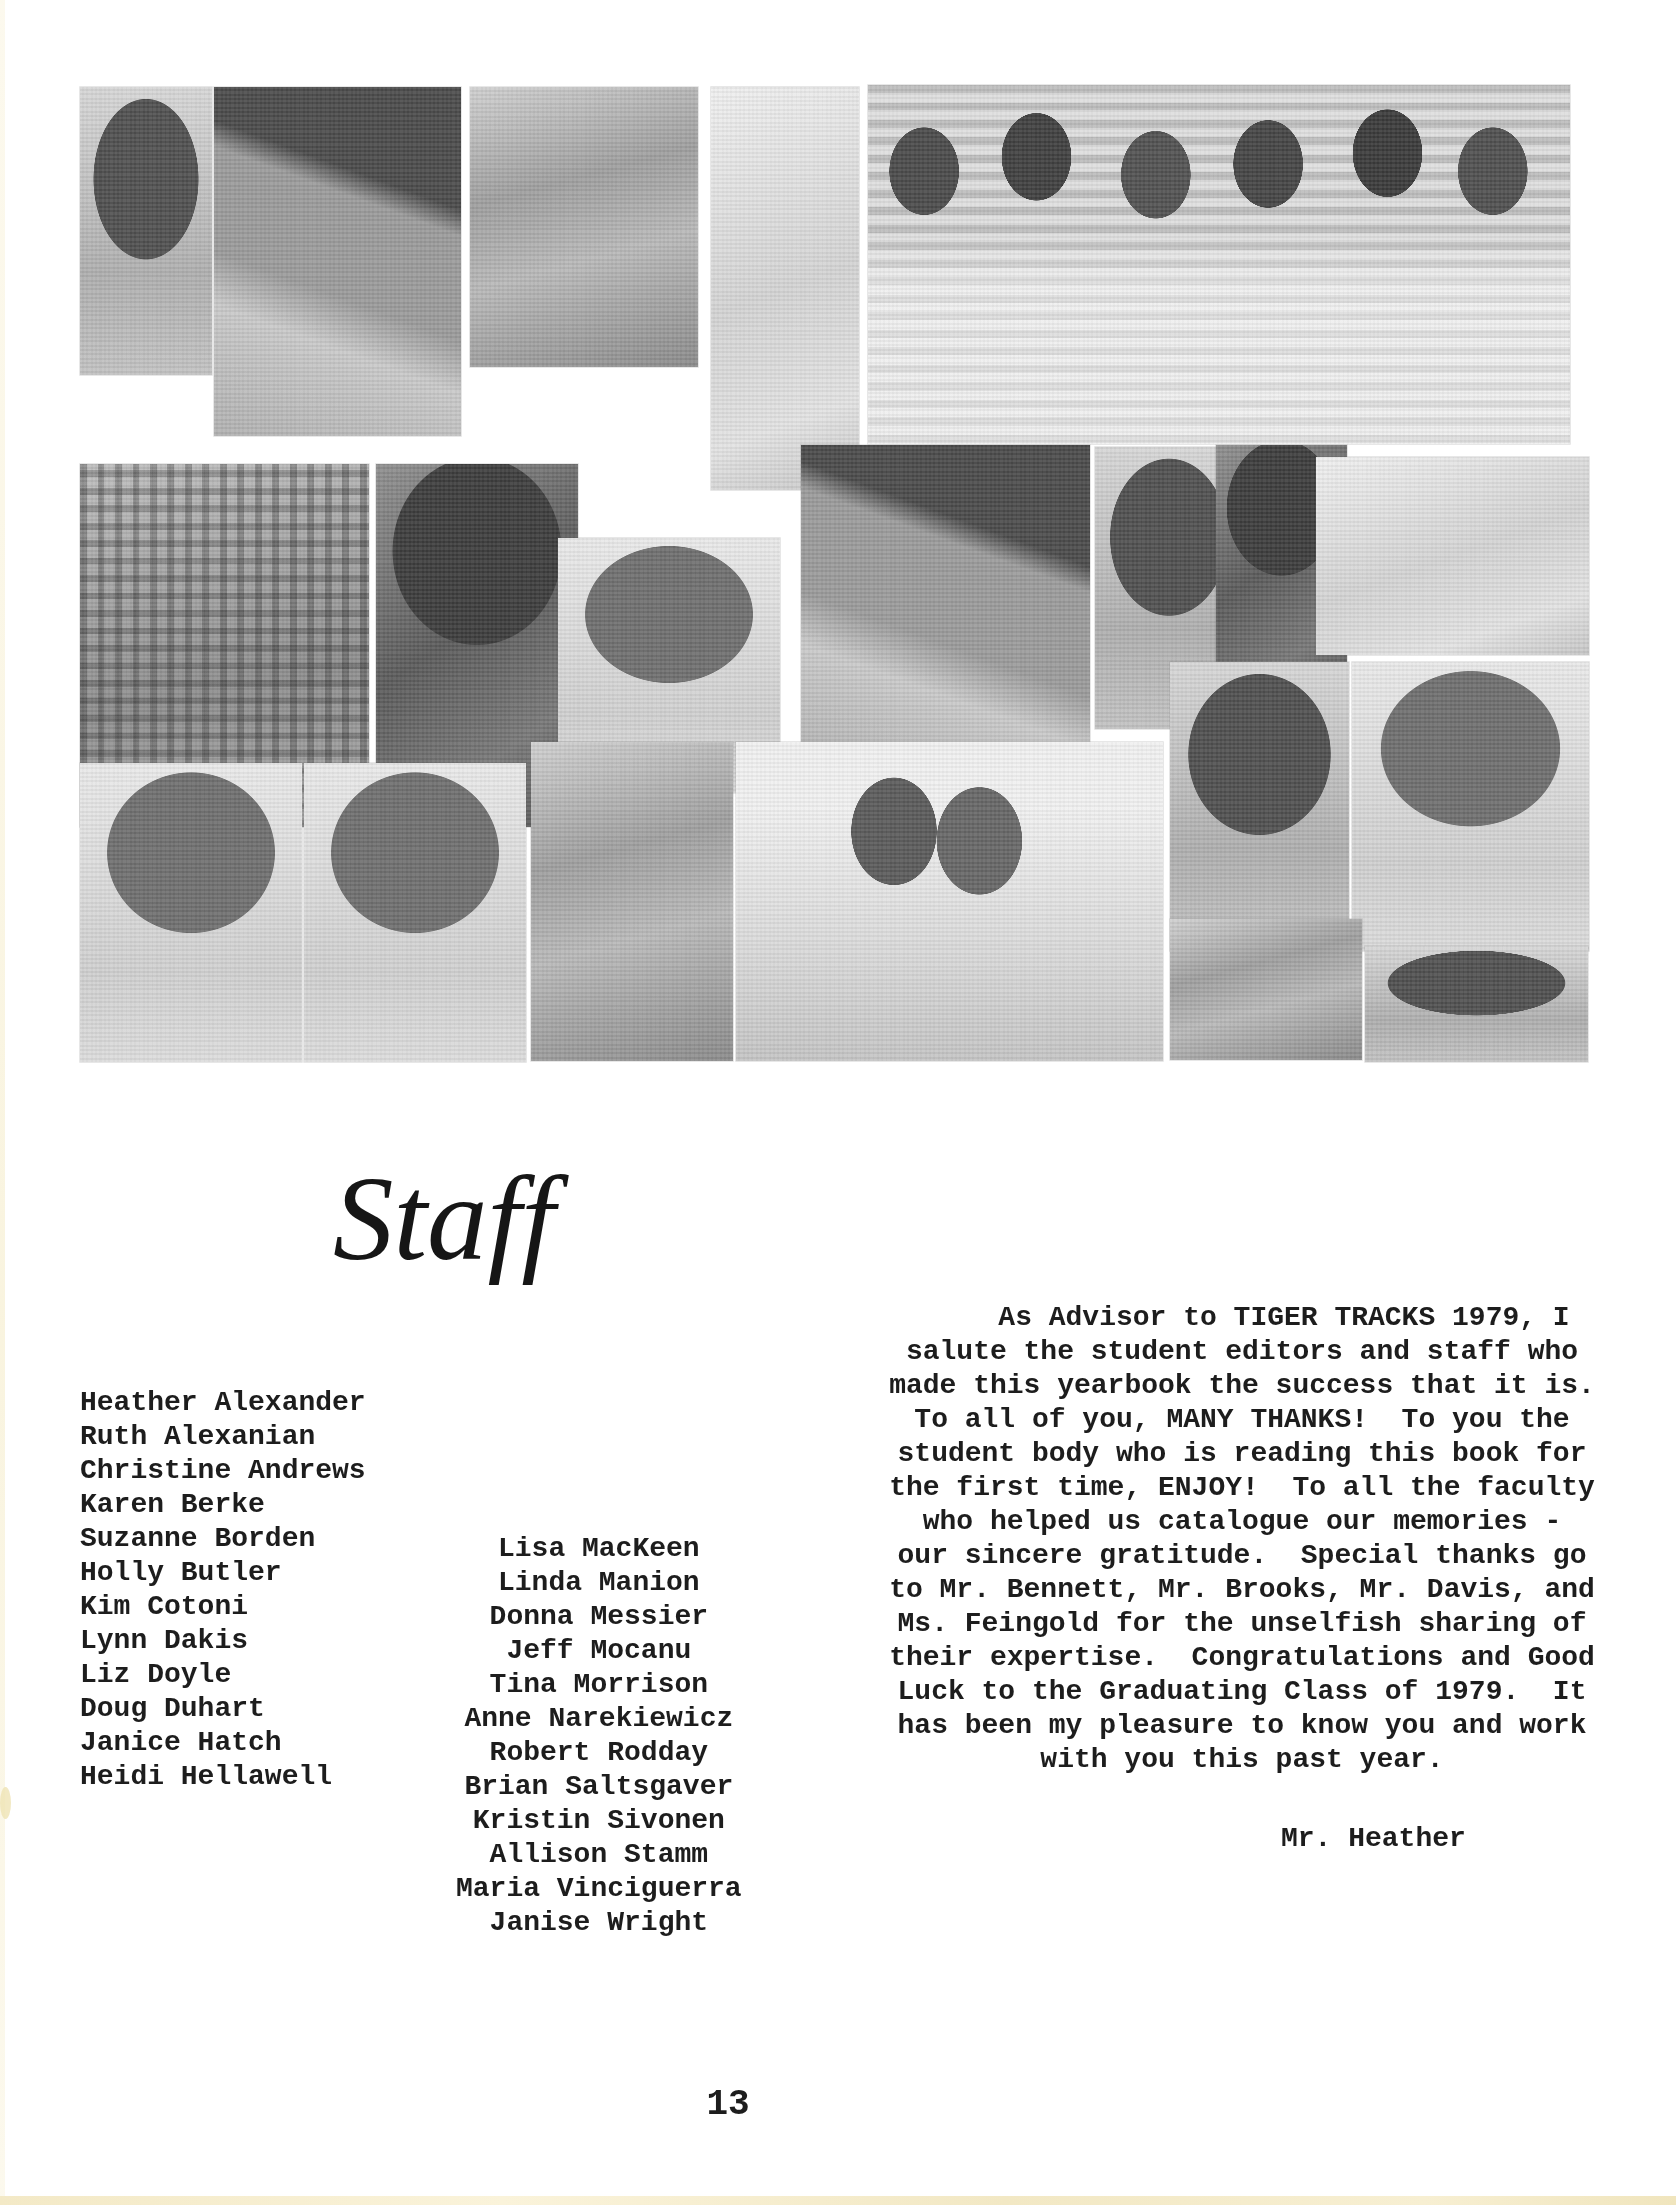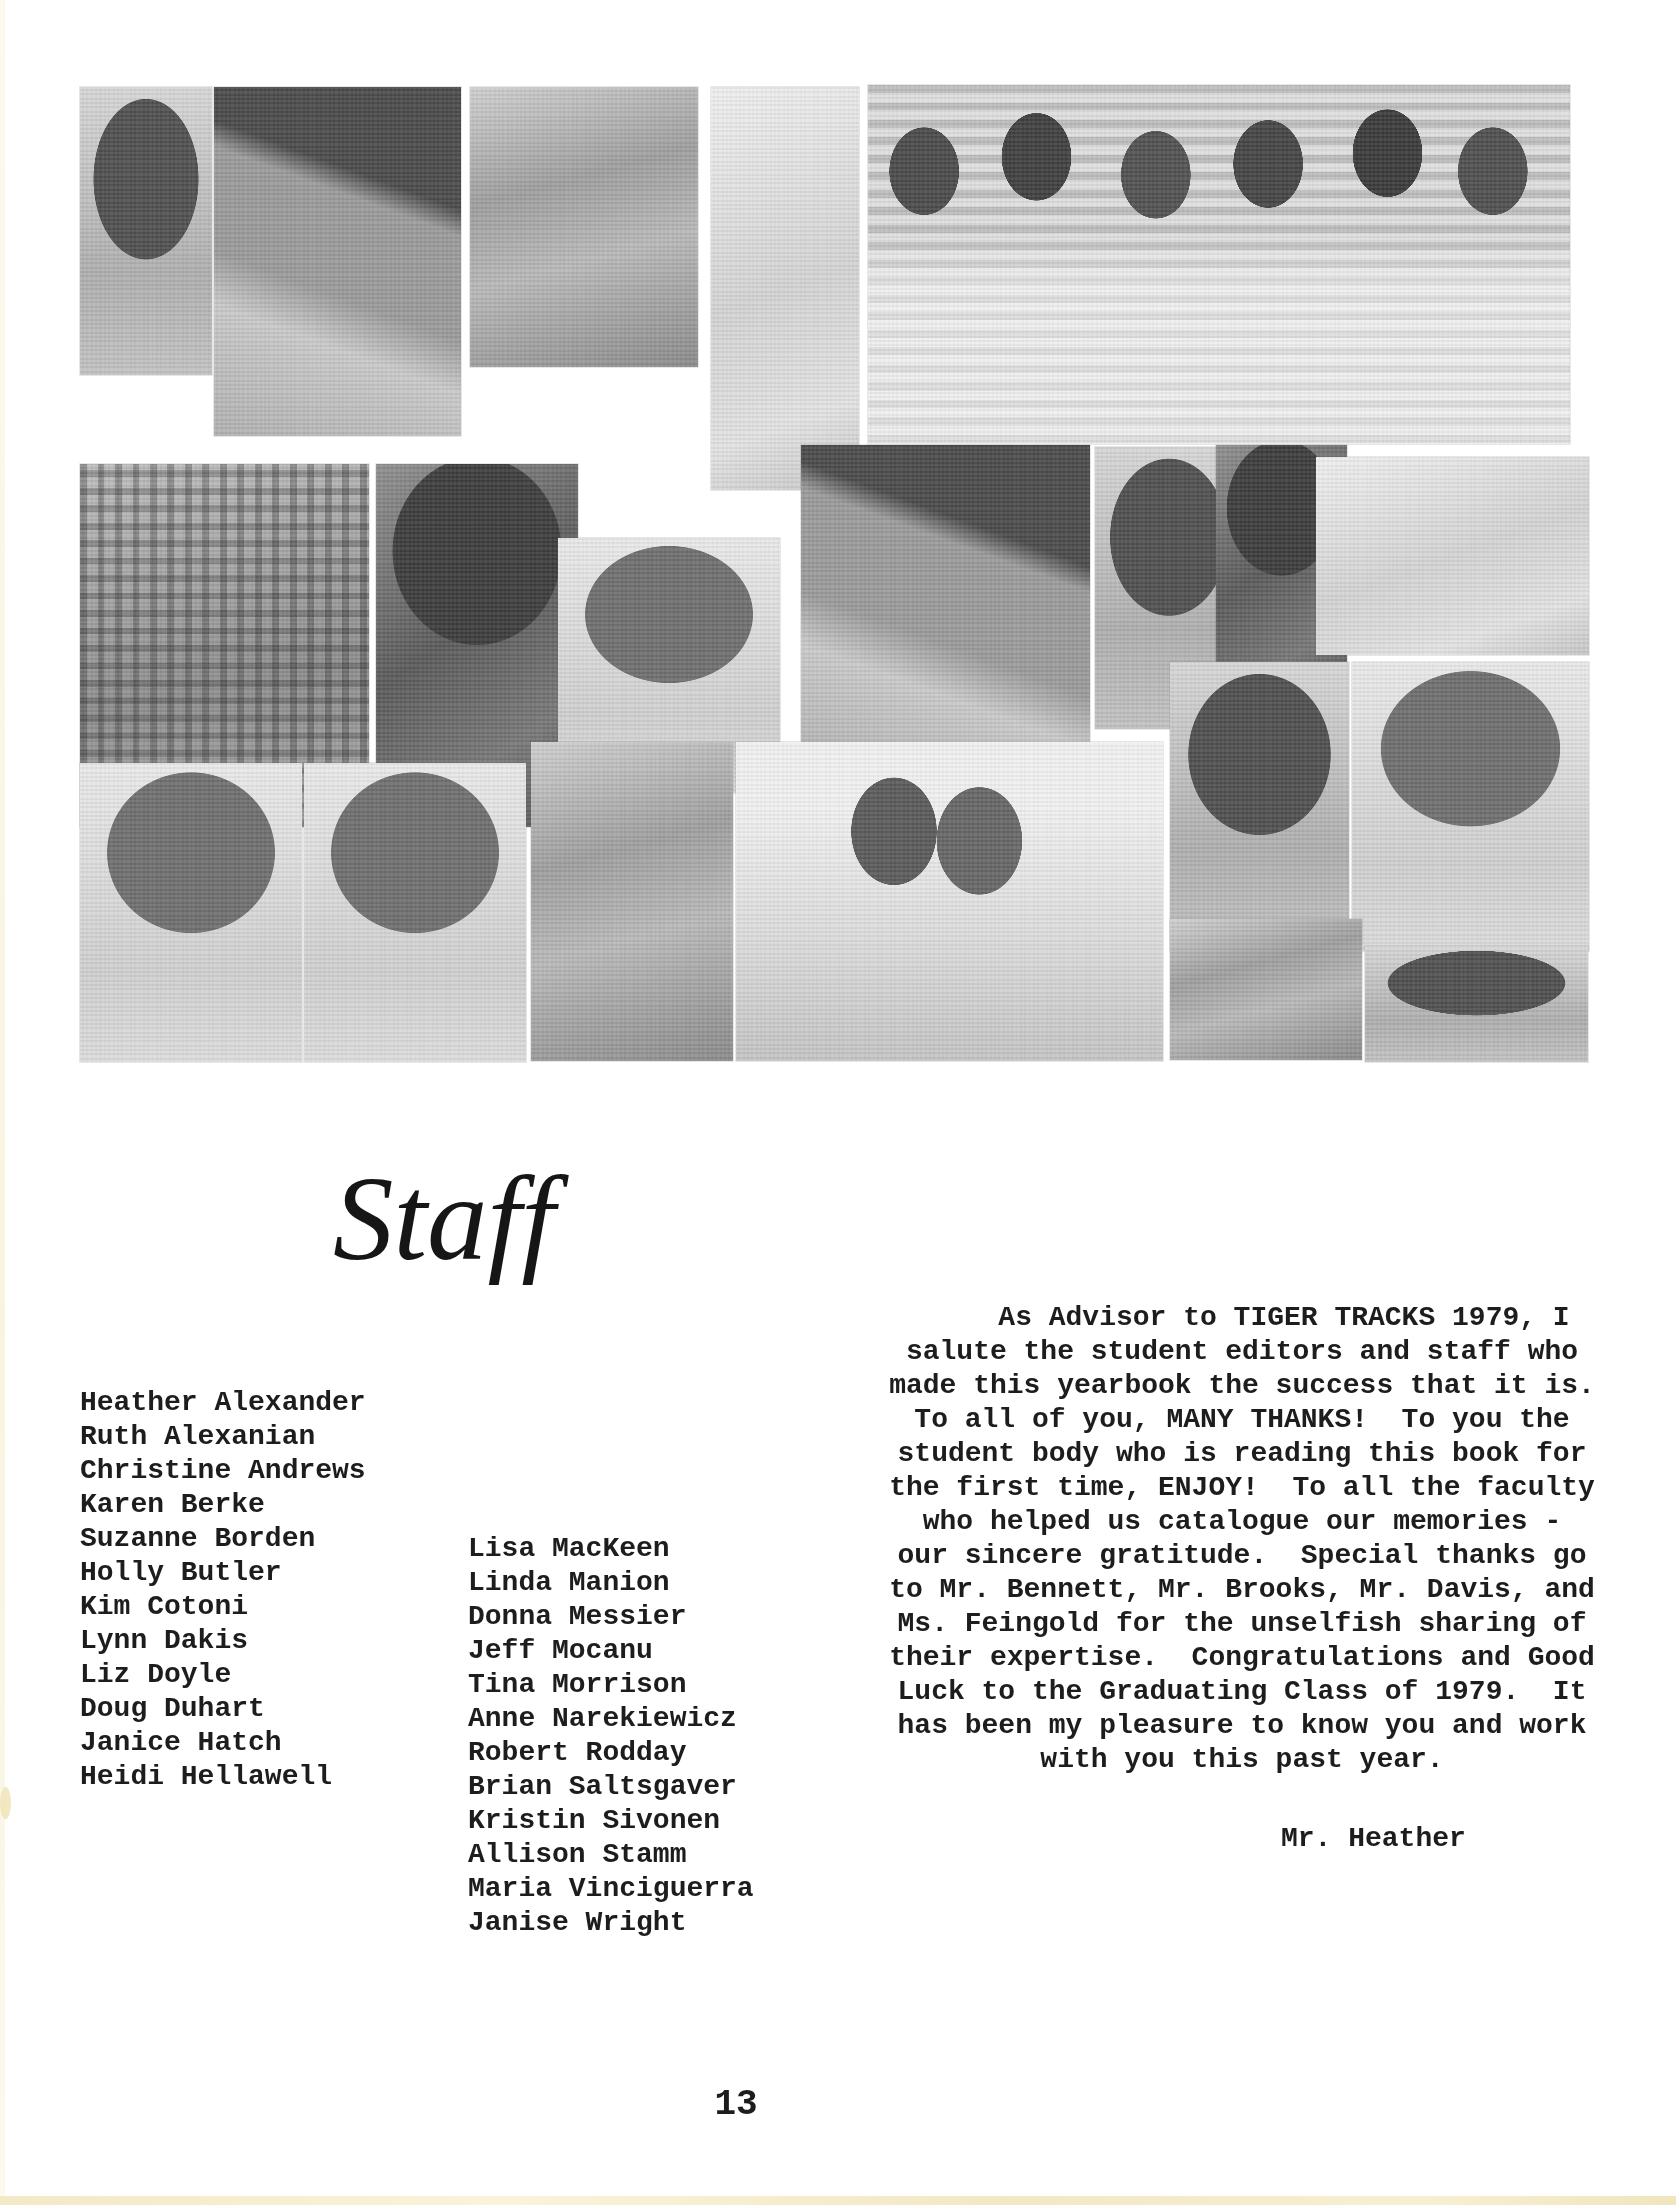--- a/index.html
+++ b/index.html
@@ -98,33 +98,32 @@
     left: 879px;
     top: 1301px;
     width: 726px;
     text-align: center;
   }
   .advisor-signature {
     left: 1281px;
     top: 1822px;
   }
   .names-left  { left: 80px; top: 1386px; }
-  .names-right { left: 468px; top: 1532px; }
+  .names-right { left: 456px; top: 1532px; text-align: center; }
 
   .page-number {
     position: absolute;
     left: 0;
     top: 2084px;
     width: 1456px;
     text-align: center;
     font-family: "Liberation Mono", monospace;
     font-size: 36px;
     font-weight: bold;
     color: #1d1d1d;
-    margin-left: 8px;
   }
 
   
   .edge-left {
     position: absolute;
     left: 0; top: 0;
     width: 4.7px; height: 100%;
     background: linear-gradient(180deg, #fbf7e8, #f7f0d4 60%, #fbf7e8);
     opacity: 0.75;
   }

